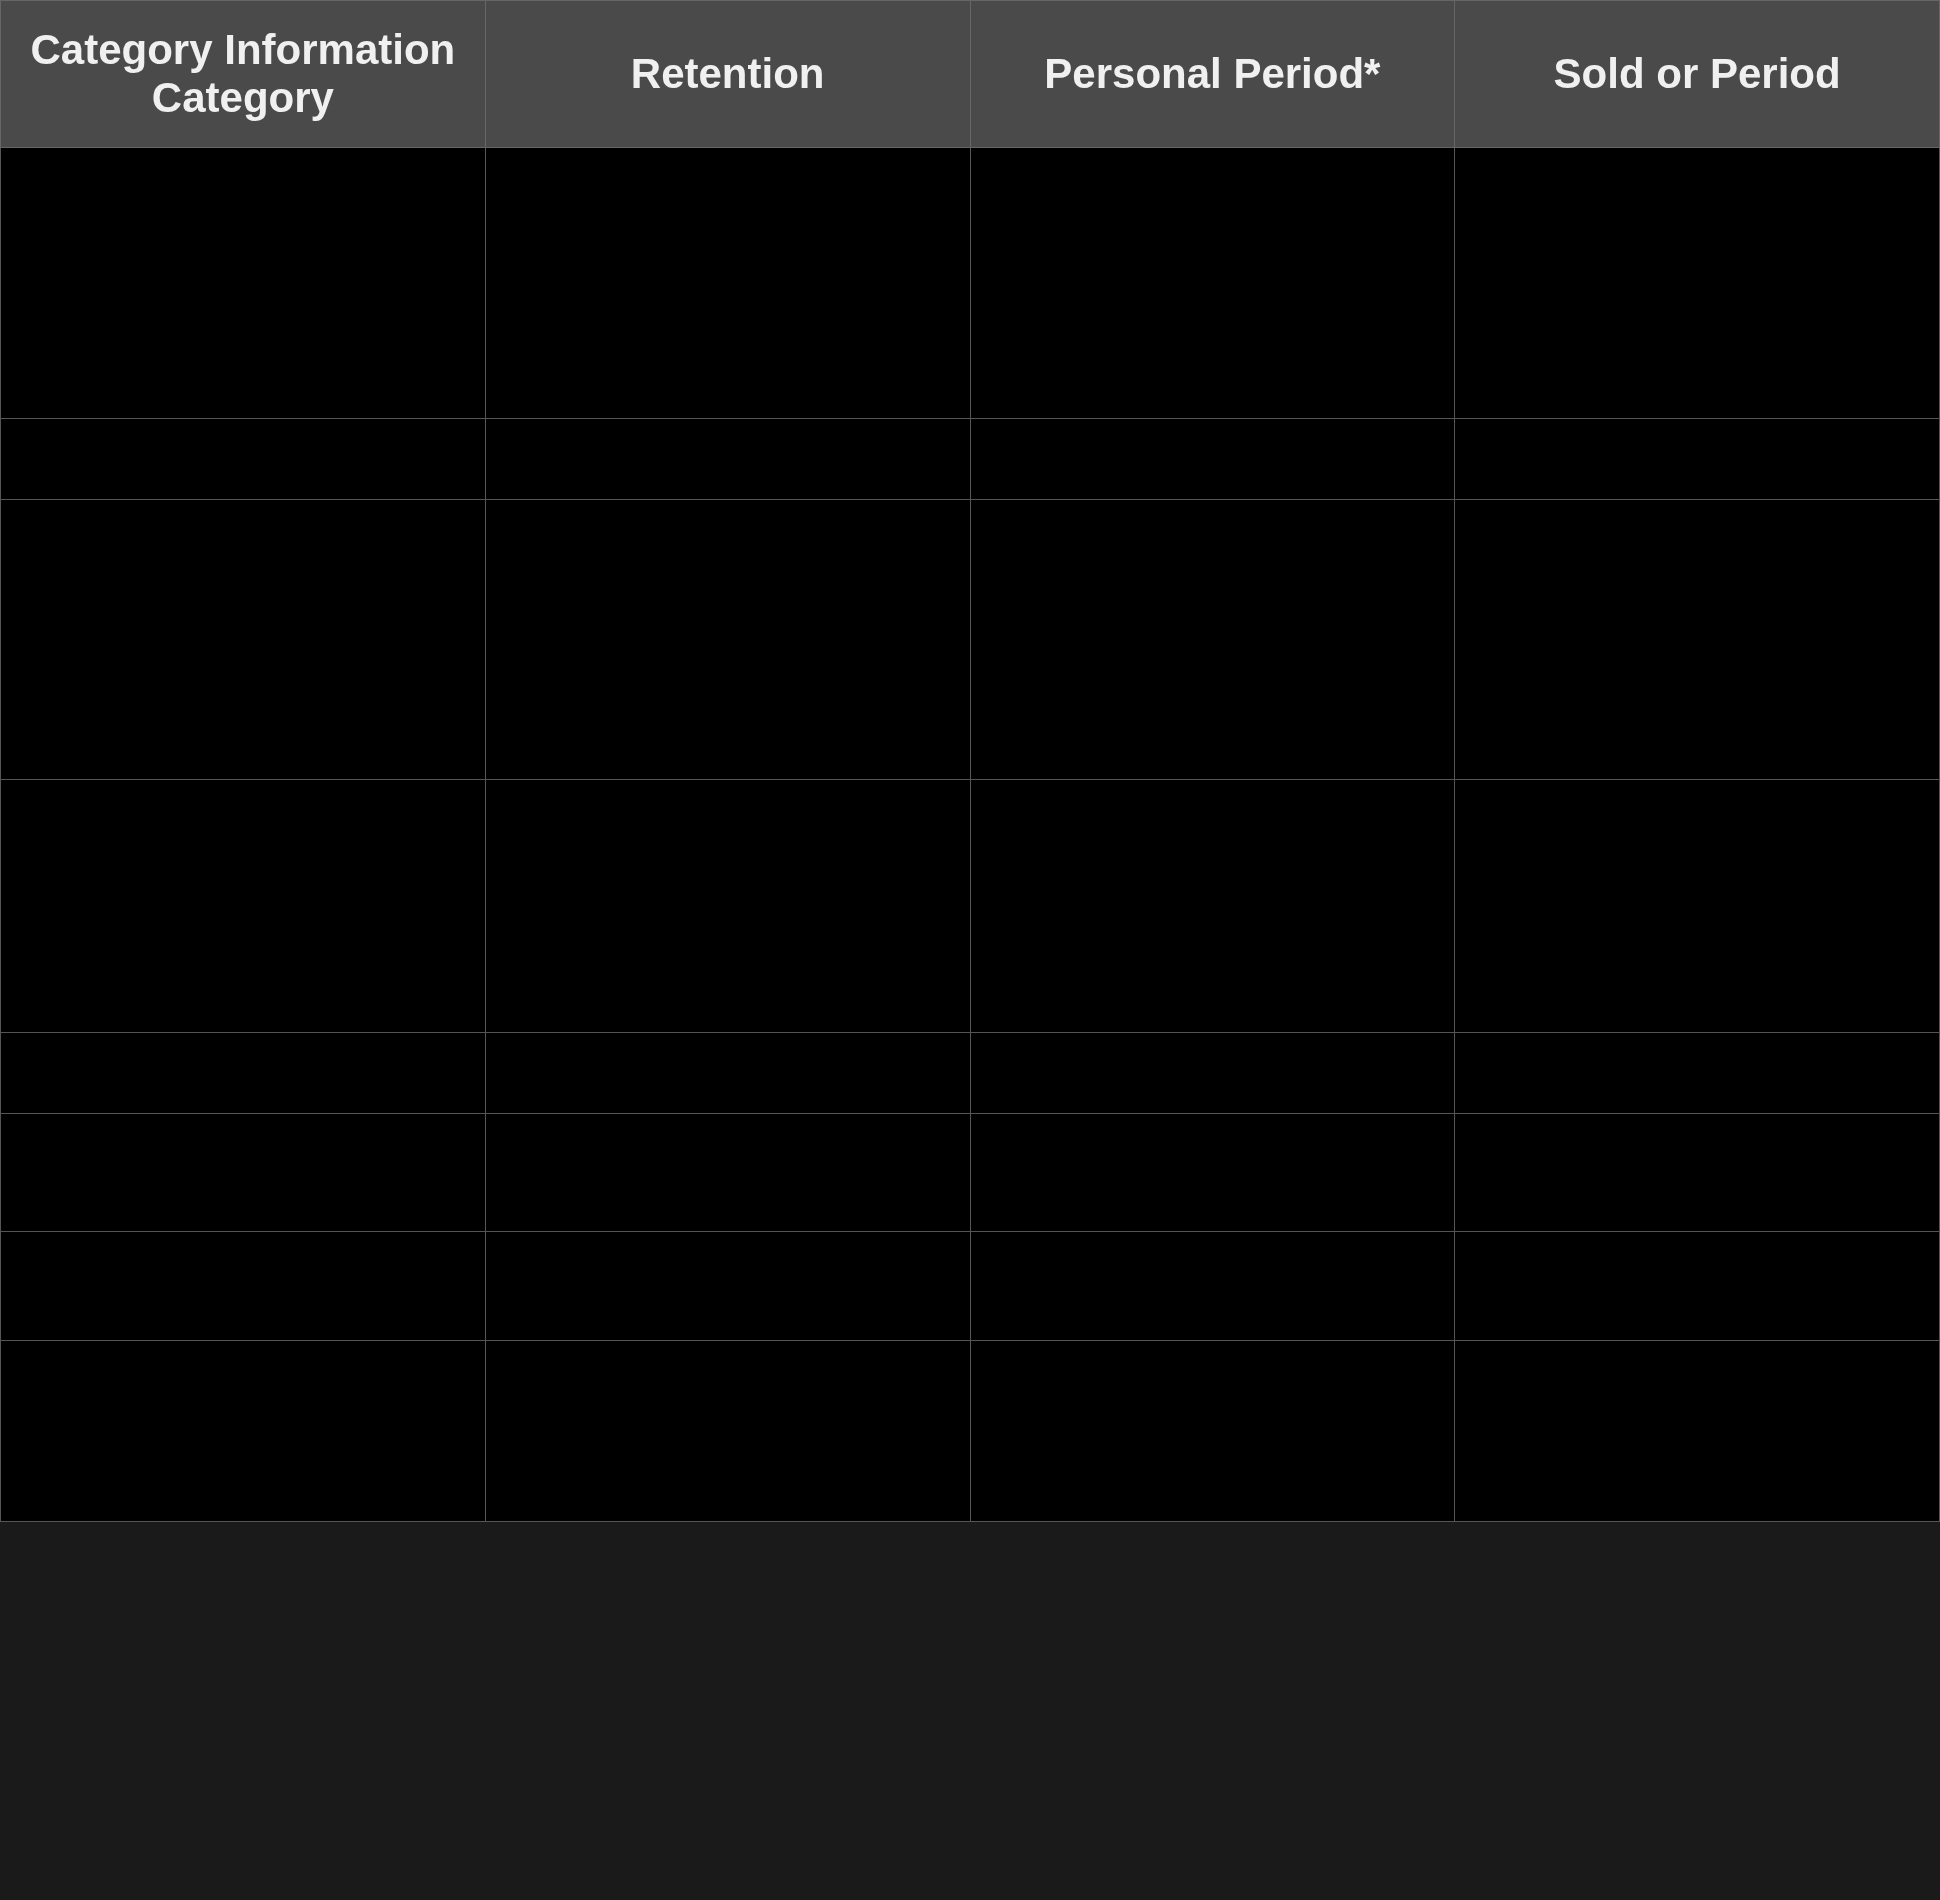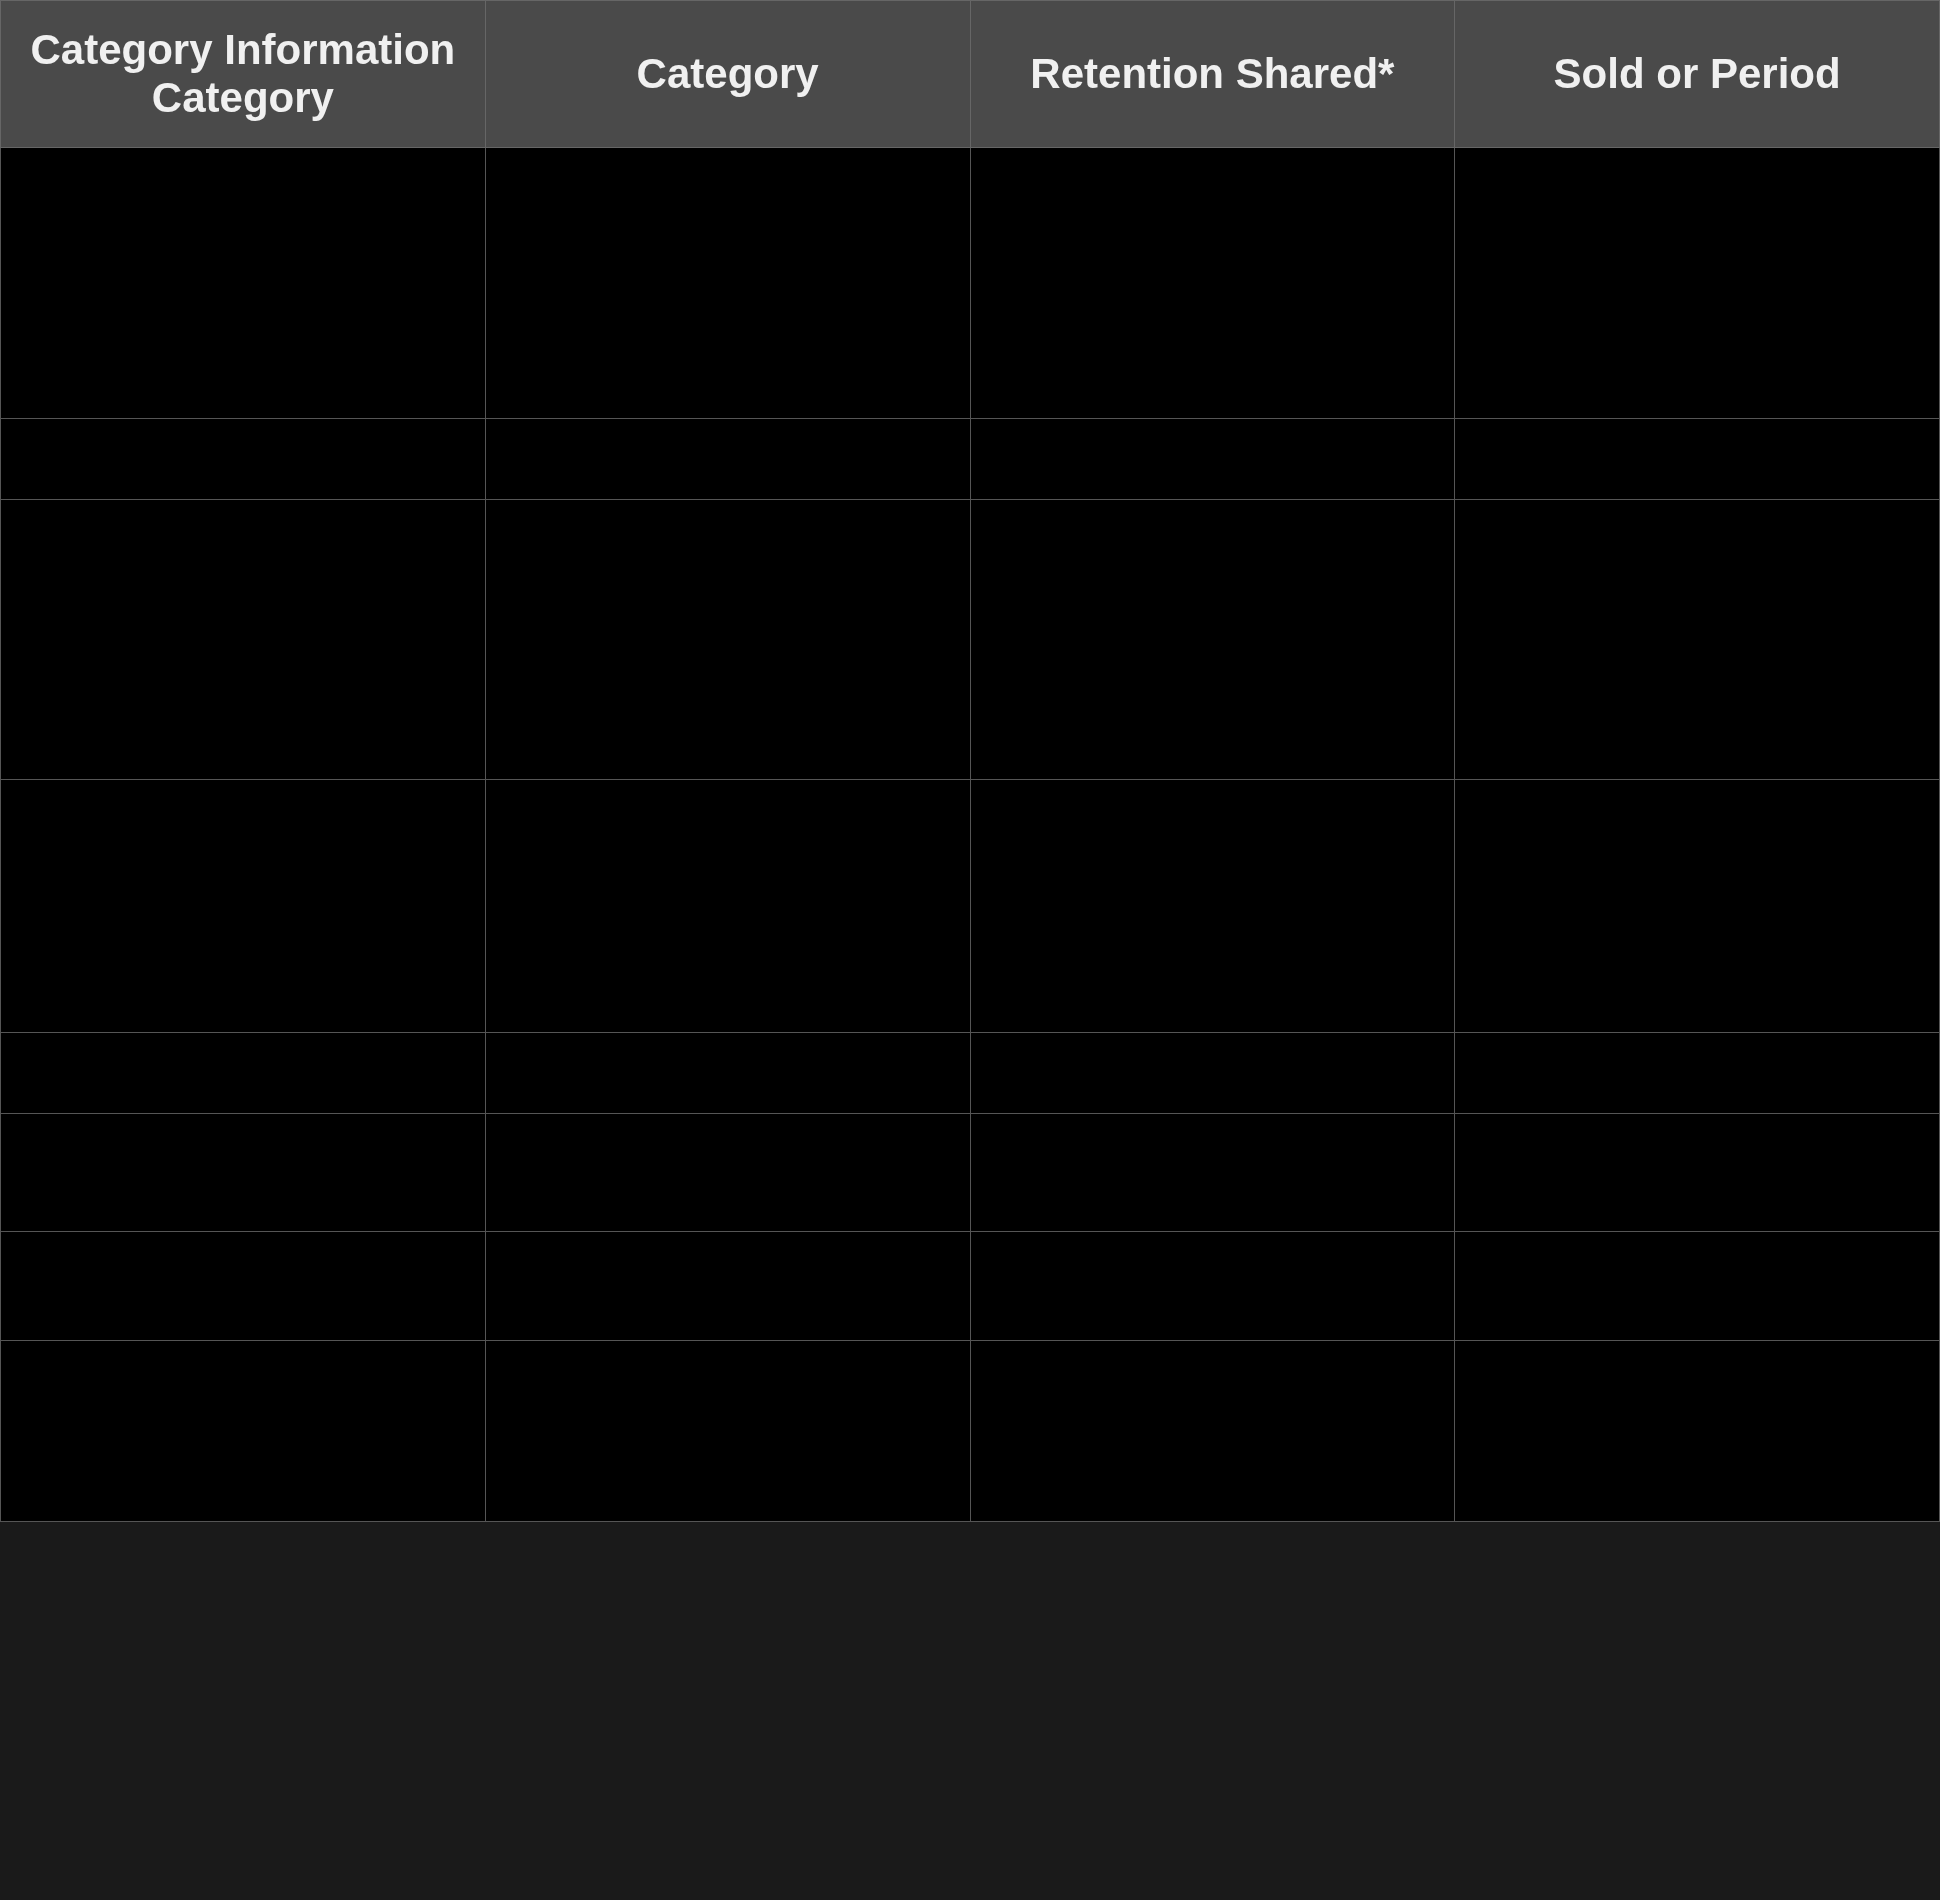--- a/index.html
+++ b/index.html
@@ -54,22 +54,22 @@
     .row-bottom td { height: 181px; }
   </style>
 </head>
 <body>
 
 <div class="table-container">
   <table>
     <thead>
       <tr>
         <th>Category Information Category</th>
-        <th>Category</th>
-        <th>Retention Shared*</th>
+        <th>Retention</th>
+        <th>Personal Period*</th>
         <th>Sold or Period</th>
       </tr>
     </thead>
     <tbody>
       <tr class="row-tall-1">
         <td></td>
         <td></td>
         <td></td>
         <td></td>
       </tr>

